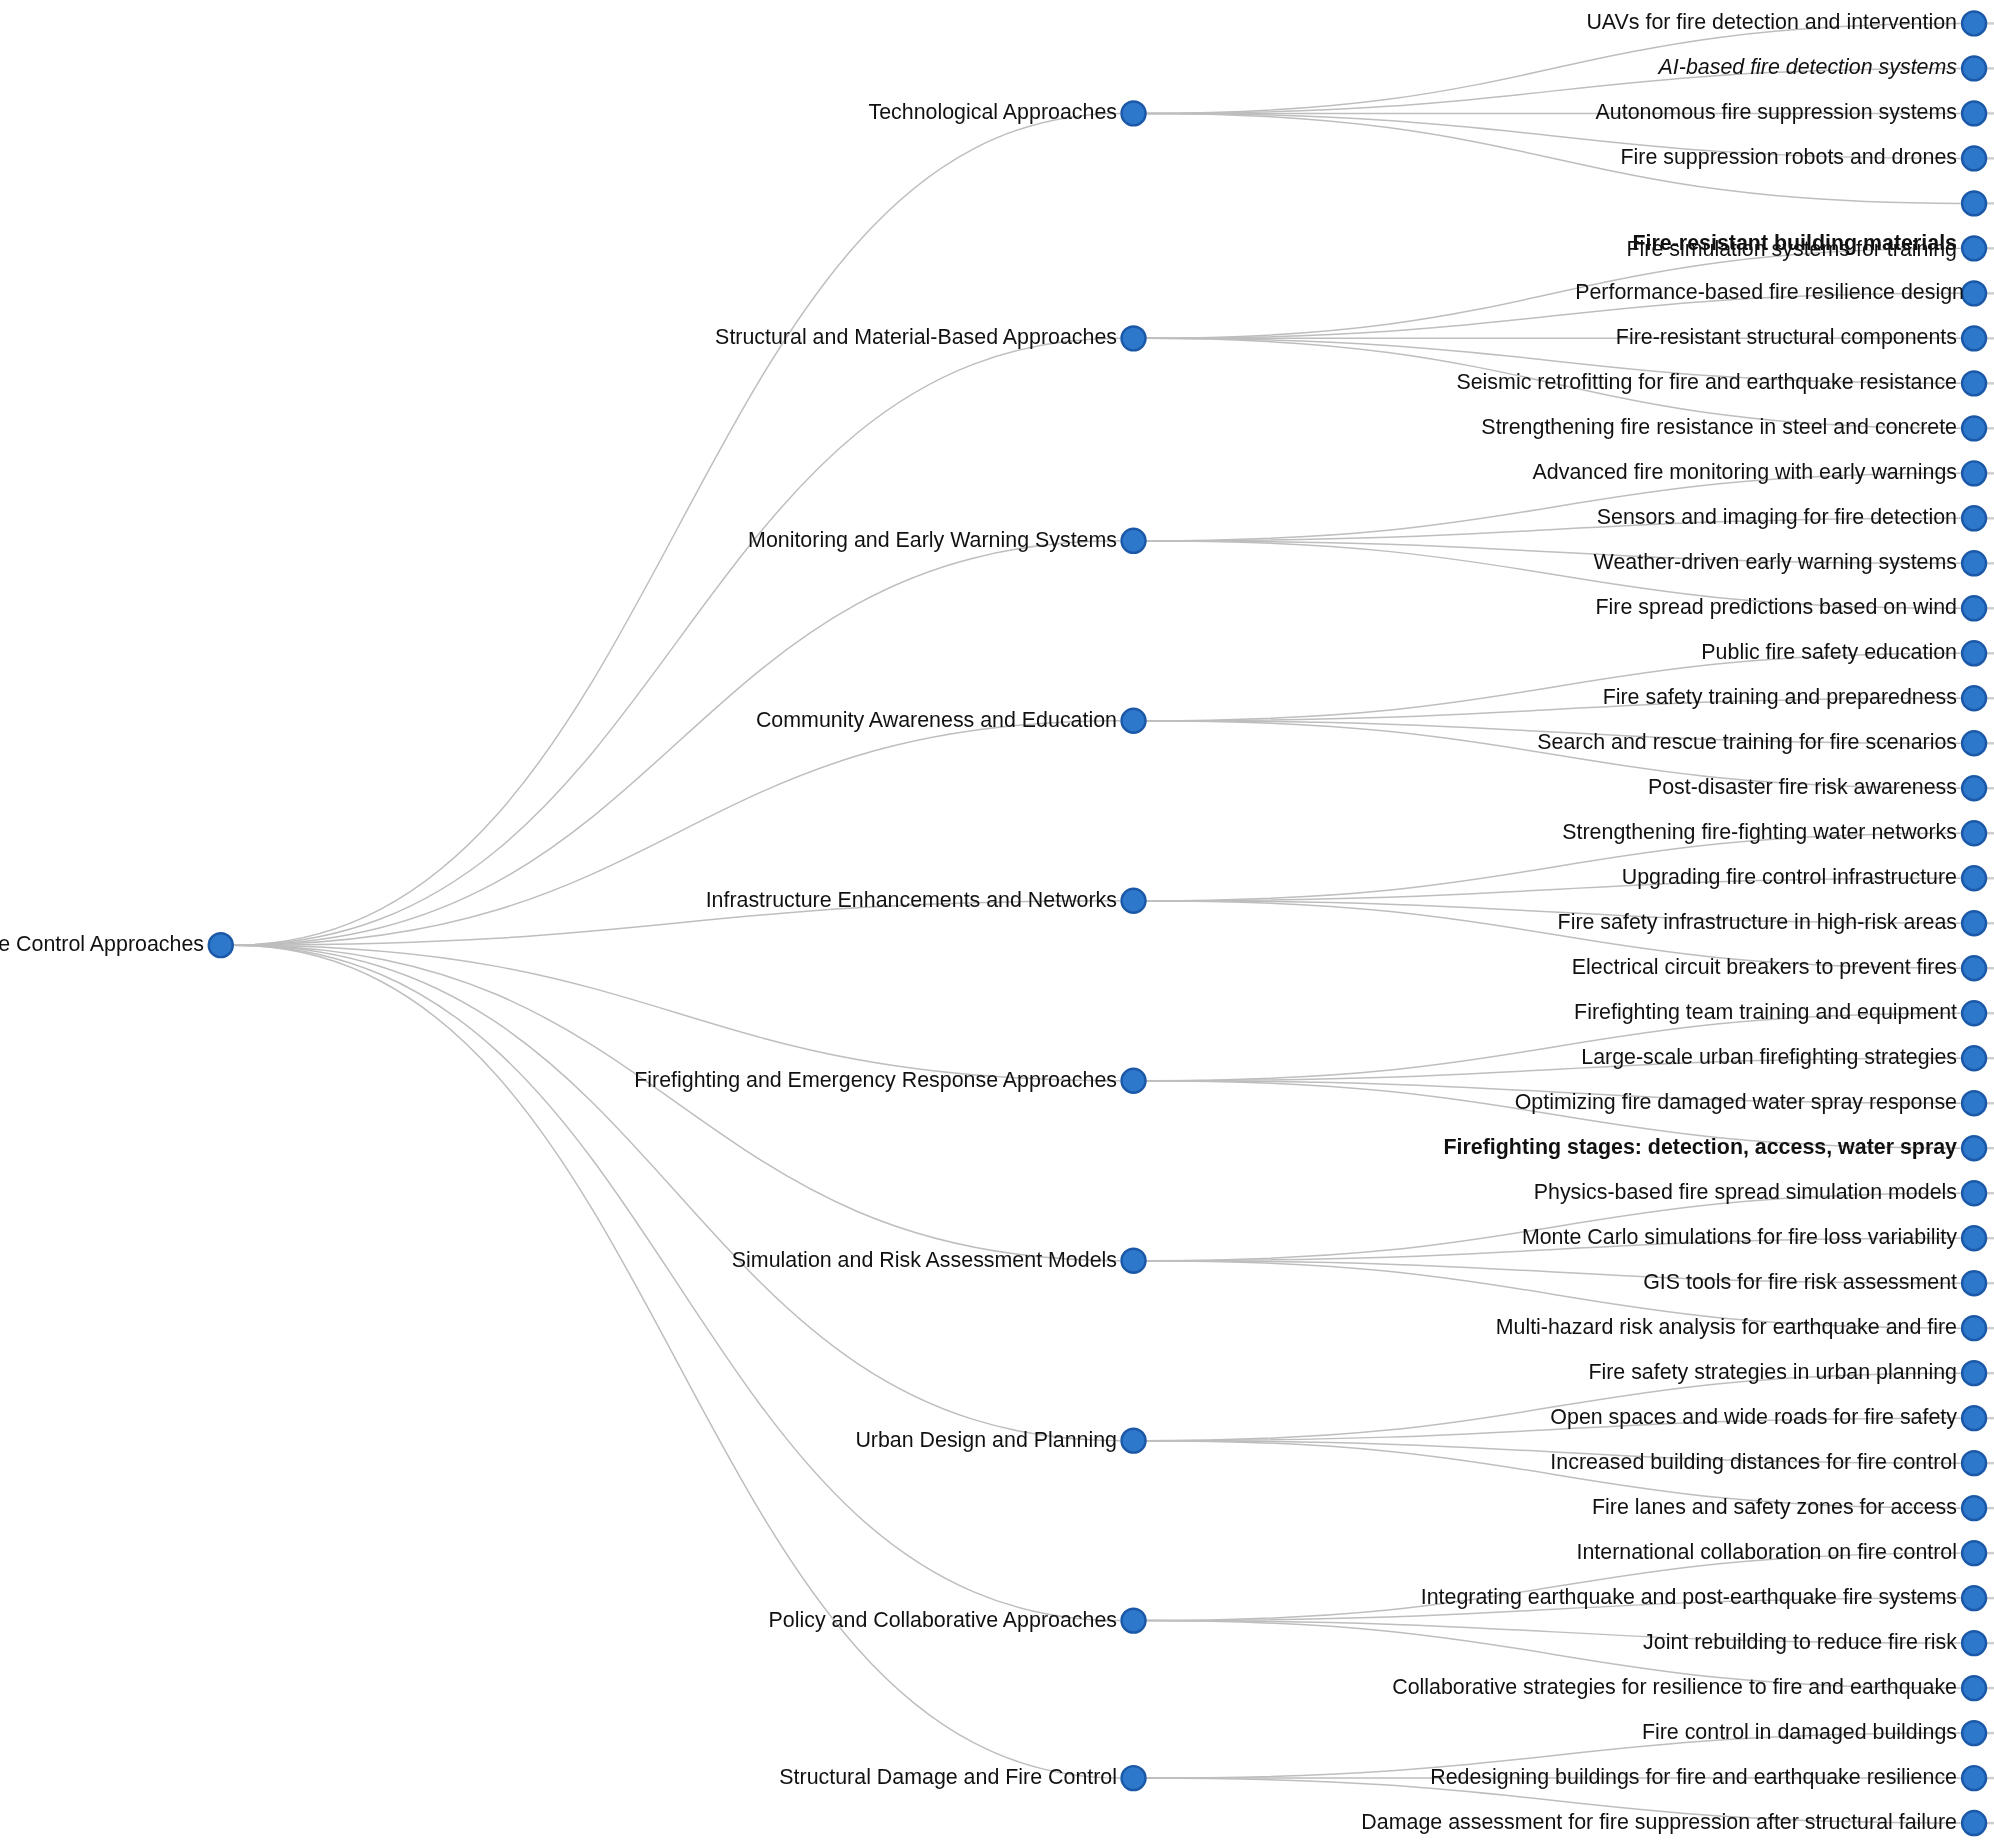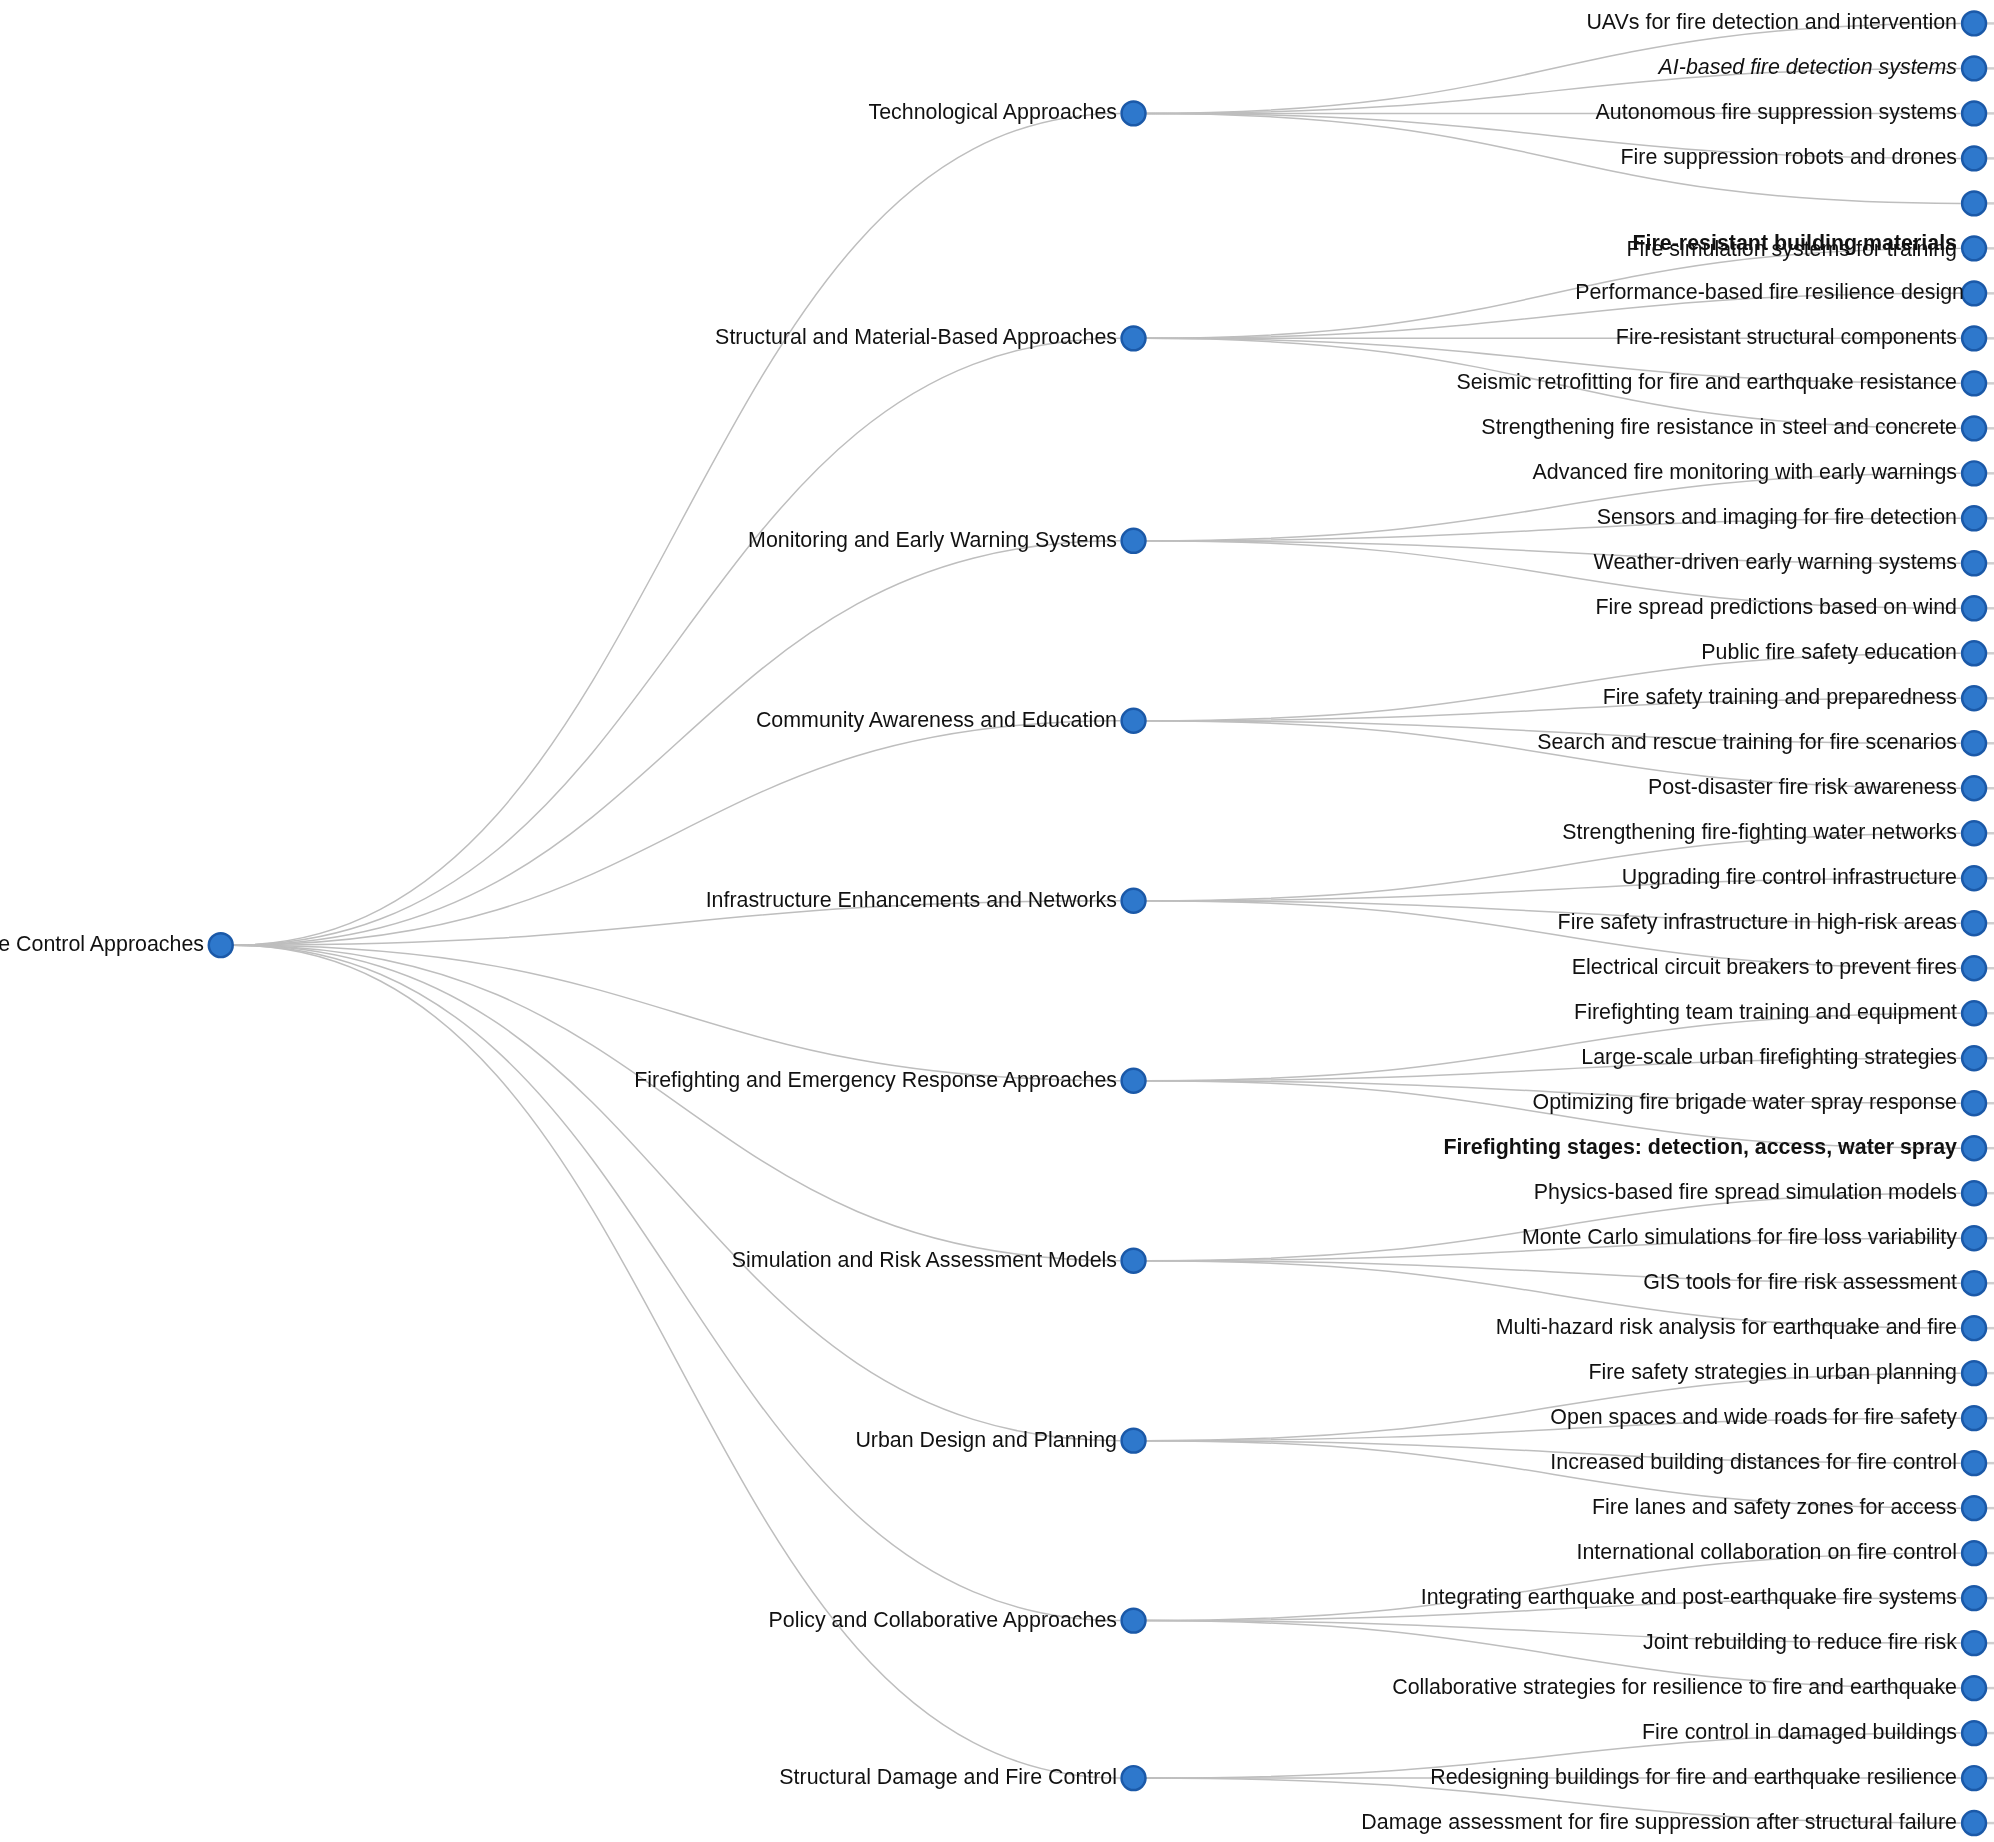--- a/index.html
+++ b/index.html
@@ -197,21 +197,21 @@
       <div class="label" style="right: 38px; top: 743px;">Search and rescue training for fire scenarios</div>
       <div class="label" style="right: 38px; top: 788px;">Post-disaster fire risk awareness</div>
       <div class="label" style="right: 878px; top: 901px;">Infrastructure Enhancements and Networks</div>
       <div class="label" style="right: 38px; top: 833px;">Strengthening fire-fighting water networks</div>
       <div class="label" style="right: 38px; top: 878px;">Upgrading fire control infrastructure</div>
       <div class="label" style="right: 38px; top: 923px;">Fire safety infrastructure in high-risk areas</div>
       <div class="label" style="right: 38px; top: 968px;">Electrical circuit breakers to prevent fires</div>
       <div class="label" style="right: 878px; top: 1081px;">Firefighting and Emergency Response Approaches</div>
       <div class="label" style="right: 38px; top: 1013px;">Firefighting team training and equipment</div>
       <div class="label" style="right: 38px; top: 1058px;">Large-scale urban firefighting strategies</div>
-      <div class="label" style="right: 38px; top: 1103px;">Optimizing fire brigade water spray response</div>
+      <div class="label" style="right: 38px; top: 1103px;">Optimizing fire damaged water spray response</div>
       <div class="label" style="right: 38px; top: 1148px; font-weight: bold;">Firefighting stages: detection, access, water spray</div>
       <div class="label" style="right: 878px; top: 1261px;">Simulation and Risk Assessment Models</div>
       <div class="label" style="right: 38px; top: 1193px;">Physics-based fire spread simulation models</div>
       <div class="label" style="right: 38px; top: 1238px;">Monte Carlo simulations for fire loss variability</div>
       <div class="label" style="right: 38px; top: 1283px;">GIS tools for fire risk assessment</div>
       <div class="label" style="right: 38px; top: 1328px;">Multi-hazard risk analysis for earthquake and fire</div>
       <div class="label" style="right: 878px; top: 1441px;">Urban Design and Planning</div>
       <div class="label" style="right: 38px; top: 1373px;">Fire safety strategies in urban planning</div>
       <div class="label" style="right: 38px; top: 1418px;">Open spaces and wide roads for fire safety</div>
       <div class="label" style="right: 38px; top: 1463px;">Increased building distances for fire control</div>

